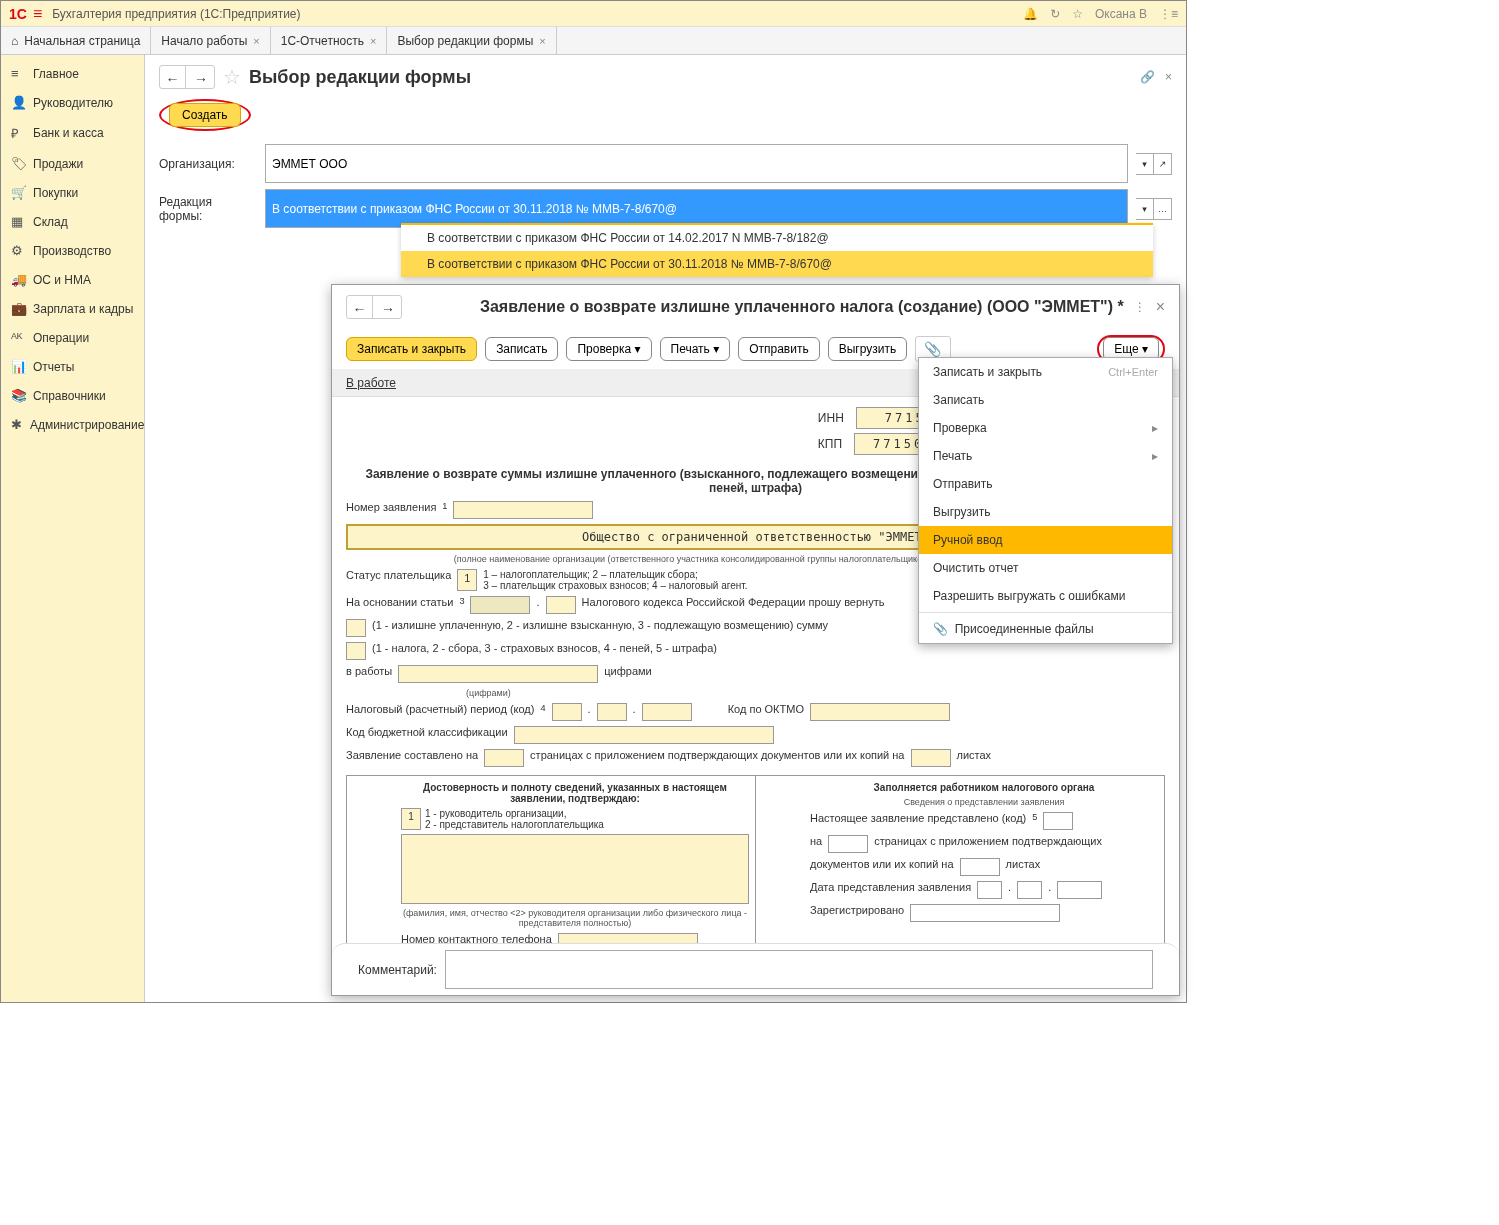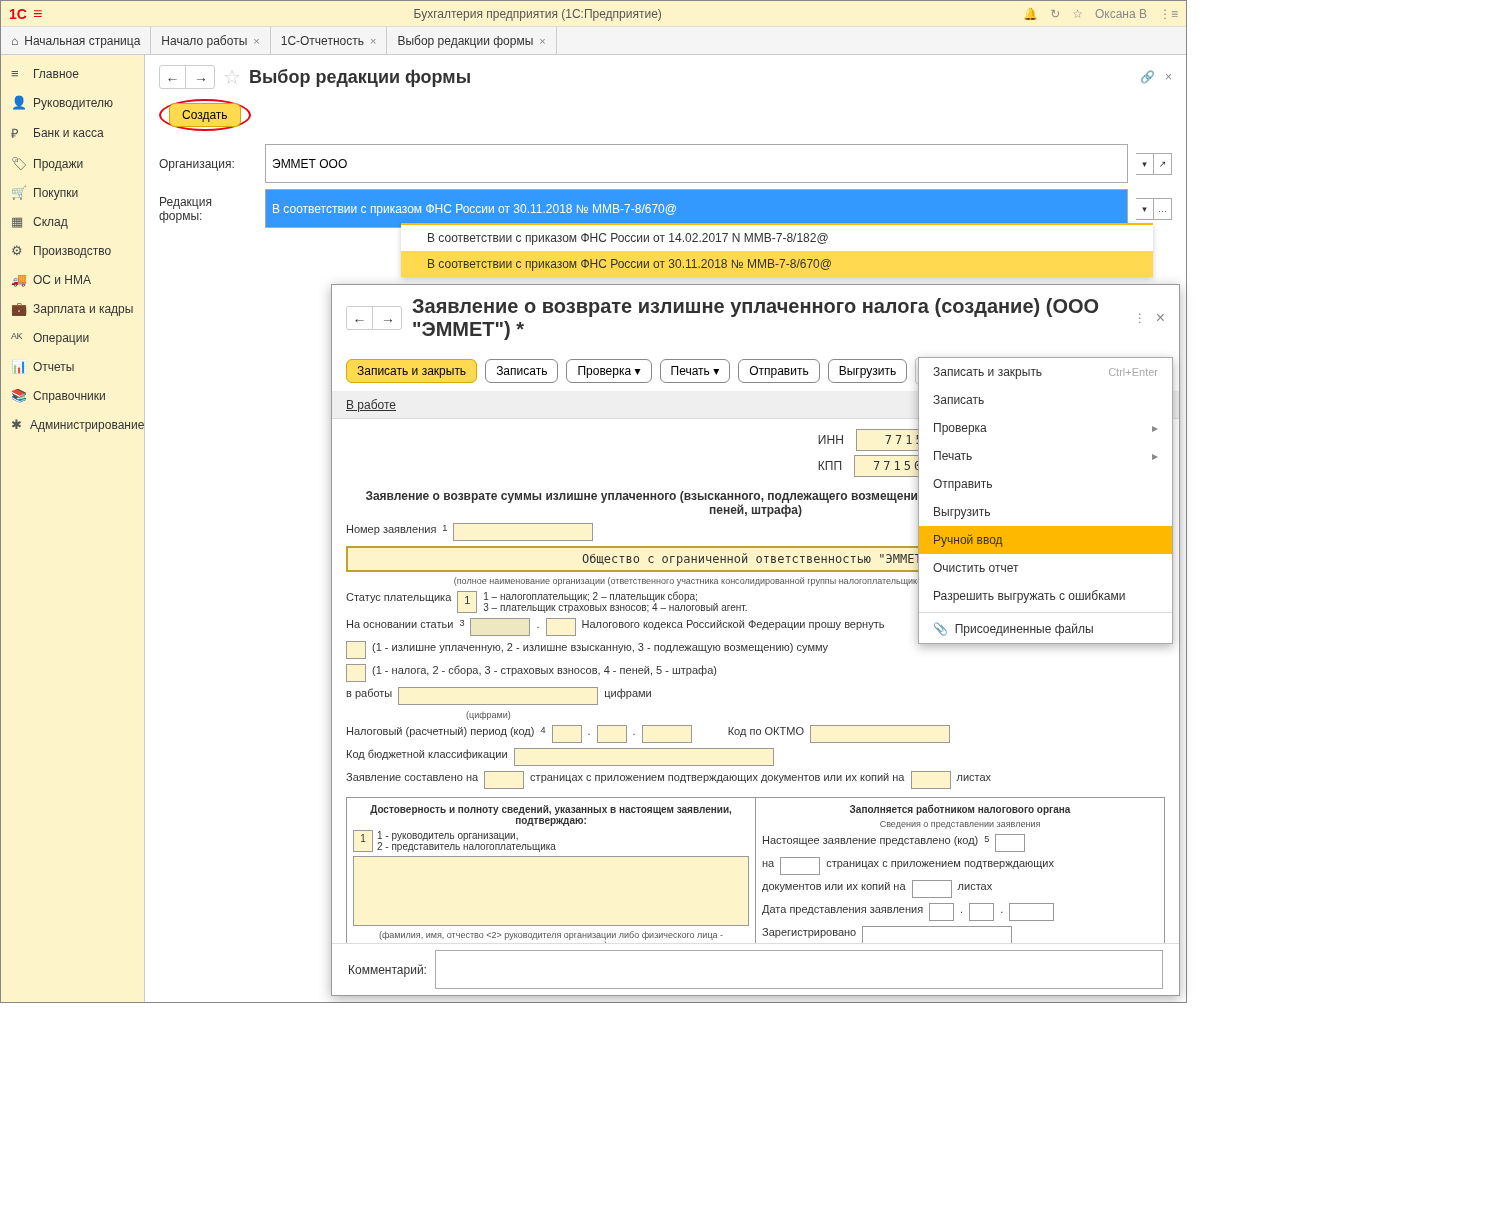--- a/index.html
+++ b/index.html
@@ -1,21 +1,21 @@
 <!DOCTYPE html>
 <html><head>
 <meta charset="utf-8">
 <style>
 * { box-sizing: border-box; margin: 0; padding: 0; font-family: Arial, sans-serif; }
 body { background: #fff; font-size: 12px; color: #333; }
 .window { width: 1187px; height: 1003px; border: 1px solid #888; background: #fca5a5; position: relative; }
 .titlebar { height: 26px; background: #fdf5c9; display: flex; align-items: center; padding: 0 8px; border-bottom: 1px solid #ddd; }
 .logo { color: #e30613; font-weight: bold; font-size: 14px; margin-right: 6px; }
 .hamburger { color: #e30613; font-size: 16px; cursor: pointer; margin-right: 10px; }
-.title-text { color: #555; flex: 1; text-align: center; }
+.title-text { color: #555; flex: 1; }
 .titlebar-icons { display: flex; gap: 12px; align-items: center; color: #888; }
 .titlebar-icons span { cursor: pointer; }
 .tabs-row { height: 28px; background: #f5f5f5; display: flex; border-bottom: 1px solid #ccc; }
 .tab { padding: 6px 10px; border-right: 1px solid #ccc; display: flex; align-items: center; gap: 6px; cursor: pointer; font-size: 12px; }
 .tab .home-icon { font-size: 12px; }
 .tab .close-x { color: #888; cursor: pointer; font-size: 11px; }
 .main-area { display: flex; height: calc(100% - 54px); }
 .sidebar { width: 144px; background: #fdf5c9; border-right: 1px solid #ccc; padding-top: 4px; }
 .side-item { padding: 7px 10px; display: flex; align-items: center; gap: 8px; cursor: pointer; font-size: 12px; }
 .side-item .icn { width: 14px; color: #555; font-size: 13px; }
@@ -35,21 +35,21 @@
 .form-label { width: 98px; font-size: 12px; }
 .form-input { flex: 1; border: 1px solid #aaa; padding: 3px 6px; font-size: 12px; height: 39px; }
 .form-input.sel { background: #3399ff; color: #fff; }
 .input-btns { display: flex; }
 .input-btn { width: 18px; height: 22px; border: 1px solid #aaa; border-left: none; display: flex; align-items: center; justify-content: center; cursor: pointer; font-size: 9px; }
 .dropdown-list { position: absolute; left: 256px; right: 33px; top: 168px; background: #fff; border-top: 2px solid #ffb800; box-shadow: 0 2px 6px rgba(0,0,0,0.2); z-index: 5; }
 .dropdown-item { padding: 6px 26px; cursor: pointer; font-size: 12px; }
 .dropdown-item.highlighted { background: #ffd94f; }
 .overlay-window { position: absolute; left: 186px; top: 229px; right: 6px; bottom: 6px; background: #fff; border: 1px solid #999; box-shadow: 0 3px 12px rgba(0,0,0,0.3); display: flex; flex-direction: column; z-index: 10; }
 .ow-header { display: flex; align-items: center; padding: 10px 14px; gap: 10px; }
-.ow-title { font-size: 20px; font-weight: bold; flex: 1; text-align: left; }
+.ow-title { font-size: 16px; font-weight: bold; flex: 1; text-align: right; }
 .ow-toolbar { display: flex; gap: 8px; padding: 6px 14px; align-items: center; border-bottom: 1px solid #eee; }
 .ow-toolbar .btn { padding: 4px 10px; }
 .clip-icon { font-size: 14px; color: #666; padding: 4px 8px; border: 1px solid #ccc; border-radius: 3px; }
 .more-btn { margin-left: auto; }
 .circle-more { border: 2px solid #e30613; border-radius: 16px; padding: 0 4px; }
 .status-bar { background: #efefef; padding: 6px 14px; font-size: 12px; border-bottom: 1px solid #ddd; }
 .status-bar span { text-decoration: underline; }
 .ow-body { flex: 1; display: flex; overflow: hidden; }
 .doc-sidebar { width: 180px; padding: 10px; border-right: 1px solid #eee; }
 .doc-side-item { padding: 6px 8px; cursor: pointer; font-size: 12px; }
@@ -57,25 +57,25 @@
 .doc-main { flex: 1; overflow: auto; padding: 10px 14px; position: relative; }
 .doc-top { display: flex; justify-content: flex-end; gap: 20px; align-items: center; font-size: 12px; }
 .fld-label { text-align: right; padding-right: 6px; }
 .fld-box { border: 1px solid #999; background: #fdf5c9; padding: 3px 6px; font-family: monospace; letter-spacing: 3px; text-align: center; }
 .doc-heading { text-align: center; font-weight: bold; font-size: 12px; margin: 12px 0 6px; }
 .doc-line { display: flex; gap: 6px; margin: 5px 0; font-size: 11px; }
 .small-box { border: 1px solid #999; background: #fdf5c9; padding: 2px 4px; min-width: 20px; min-height: 18px; display: inline-block; text-align: center; }
 .org-name-box { border: 2px solid #c0a030; background: #fdf5c9; padding: 4px; text-align: center; font-family: monospace; font-size: 12px; margin: 4px 0; }
 .subtext { font-size: 9px; text-align: center; color: #555; }
 .tbl-split { display: flex; border: 1px solid #999; margin-top: 8px; }
-.tbl-col { flex: 1; padding: 6px; font-size: 10px; }
+.tbl-col { flex: 1; padding: 6px; font-size: 10px; margin-left: 48px; }
 .tbl-col:first-child { border-right: 1px solid #999; }
 .tbl-head { text-align: center; font-weight: bold; font-size: 10px; margin-bottom: 4px; }
 .big-text-box { border: 1px solid #999; background: #fdf5c9; width: 100%; height: 70px; margin: 4px 0; }
-.comment-row { display: flex; align-items: center; padding: 6px 16px; border-top: 1px solid #ddd; gap: 8px; }
+.comment-row { display: flex; align-items: center; padding: 6px 26px; border-top: 1px solid #ddd; gap: 8px; border-radius: 13px; }
 .context-menu { position: absolute; right: 6px; top: 72px; width: 255px; background: #fff; border: 1px solid #aaa; box-shadow: 0 3px 10px rgba(0,0,0,0.3); z-index: 50; }
 .menu-item { padding: 7px 14px; display: flex; align-items: center; justify-content: space-between; cursor: pointer; font-size: 12px; }
 .menu-item.hl { background: #ffb800; }
 .menu-sep { height: 1px; background: #ddd; margin: 2px 0; }
 .menu-arrow { color: #888; }
 .menu-shortcut { color: #aaa; font-size: 11px; }
 .note-box { font-size: 10px; text-align: right; color: #555; }
 </style>
 </head>
 <body>

